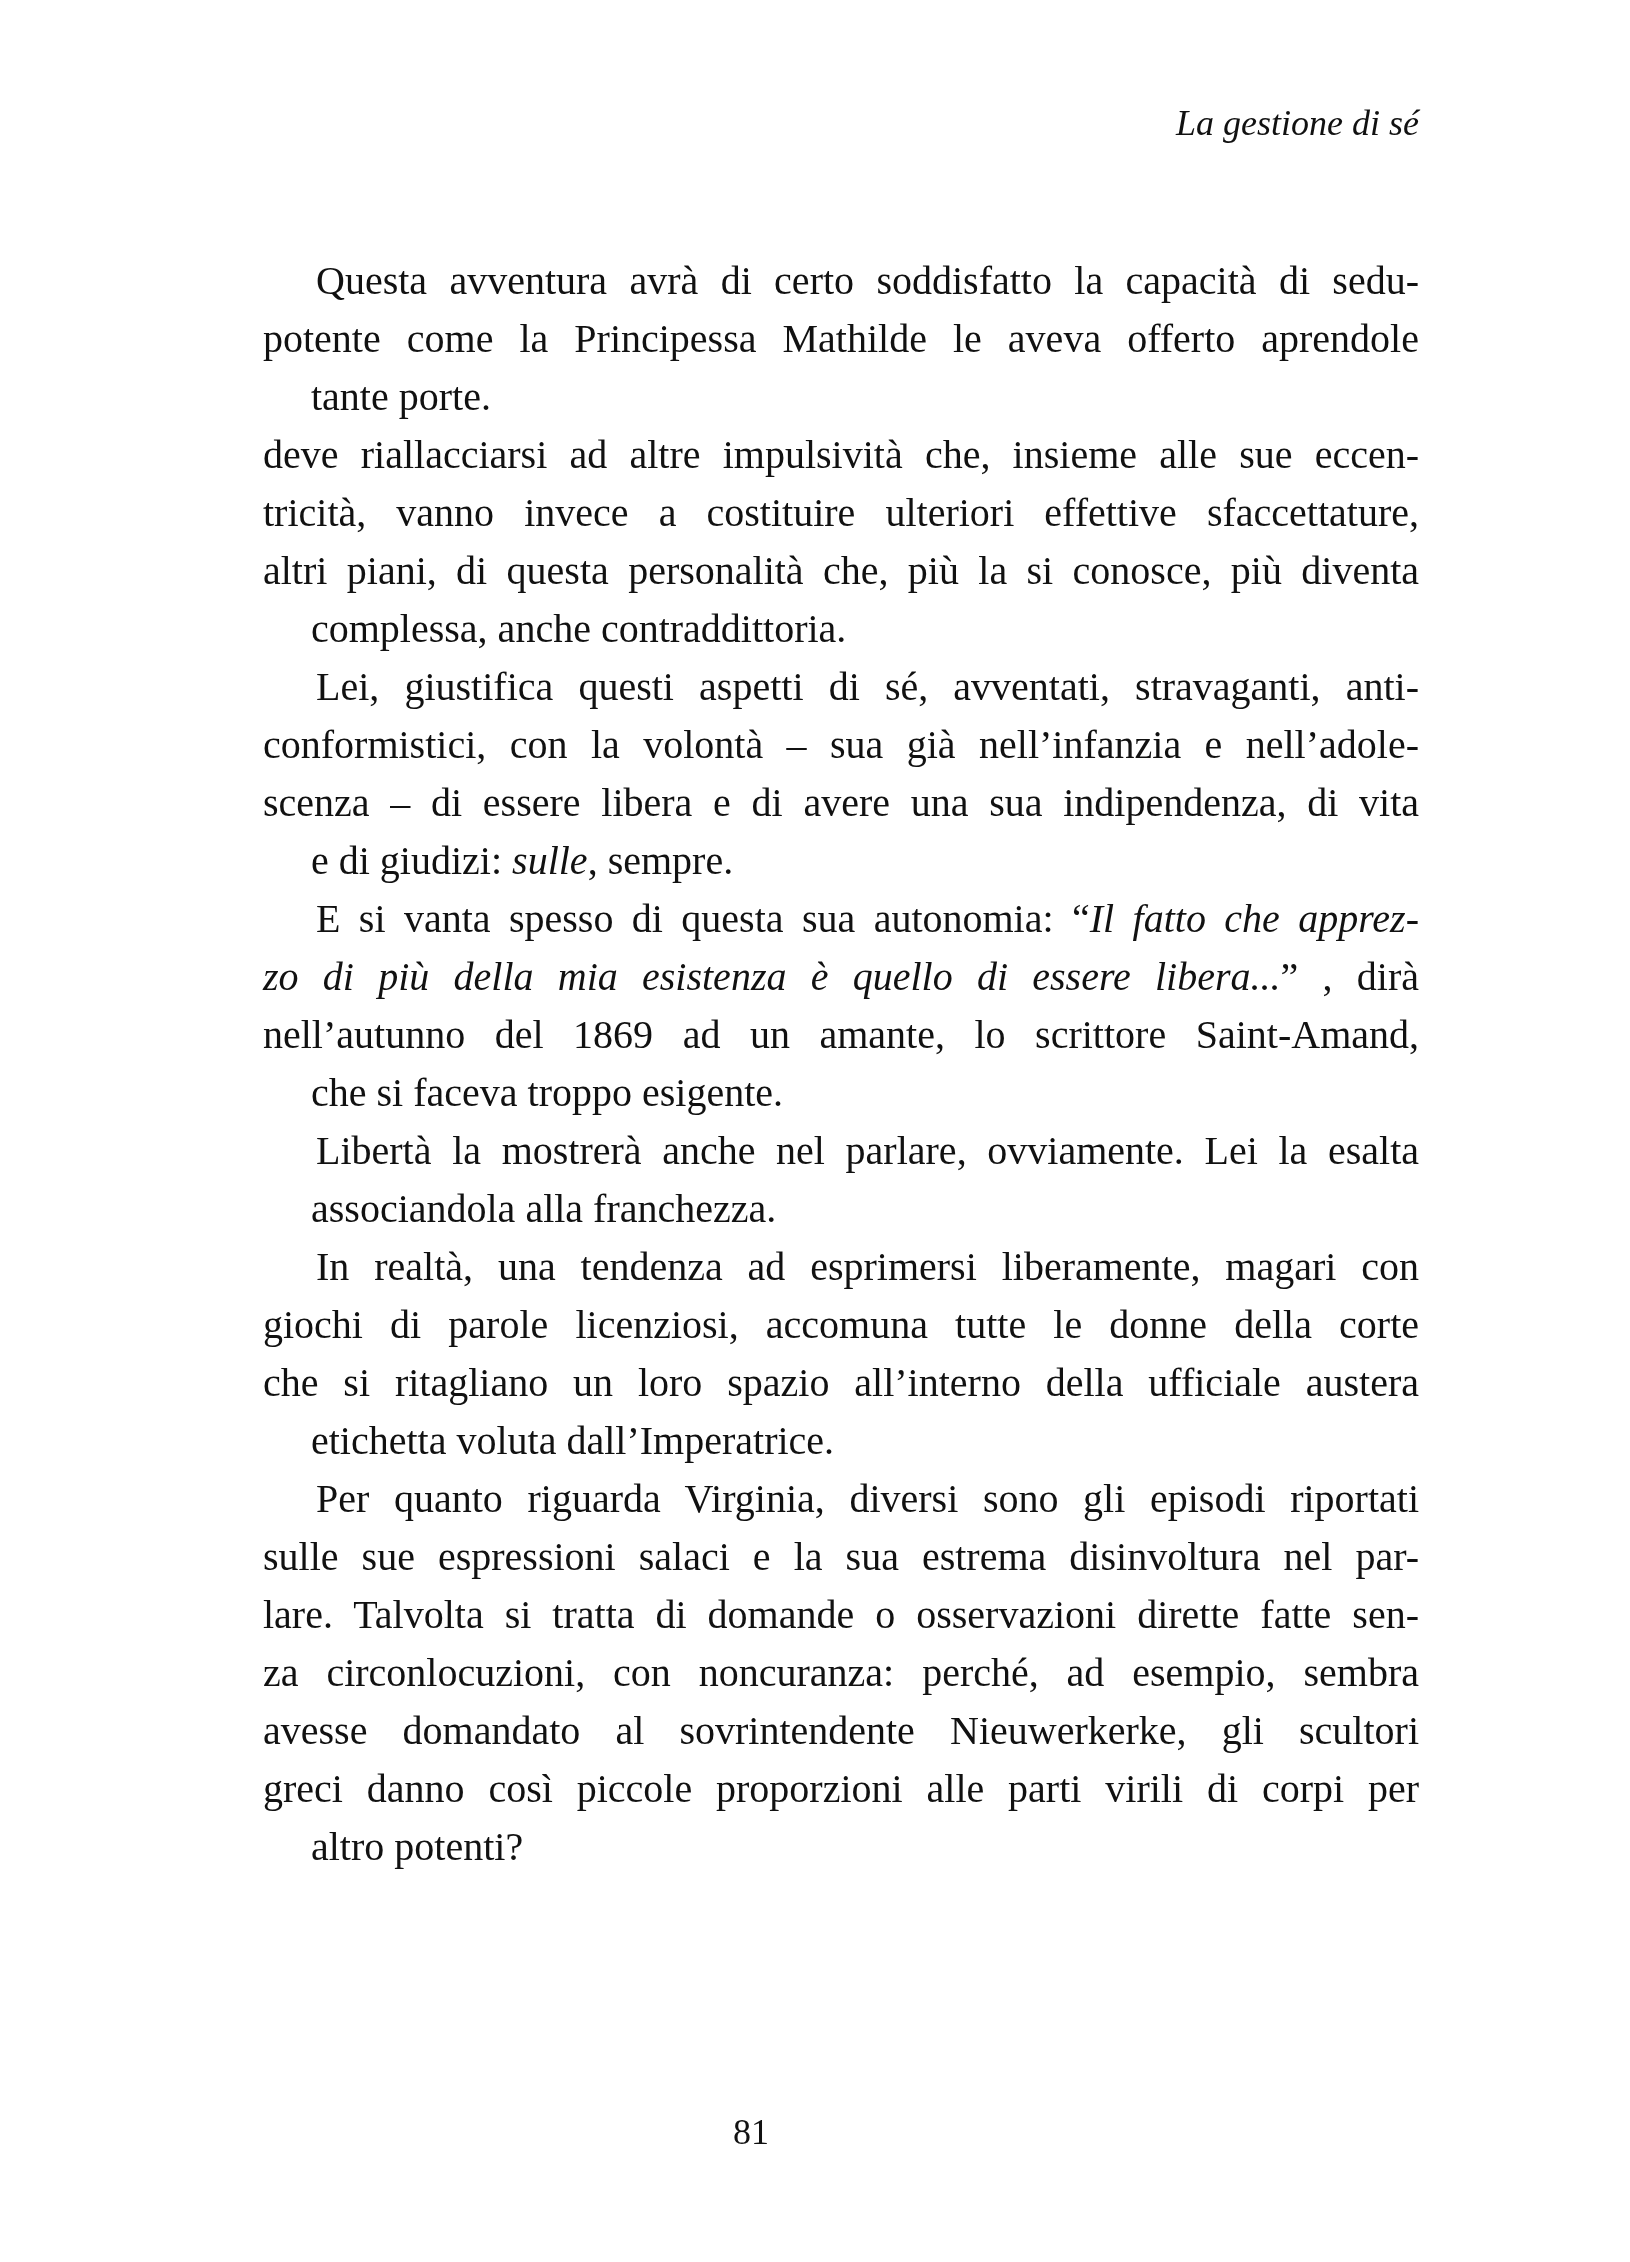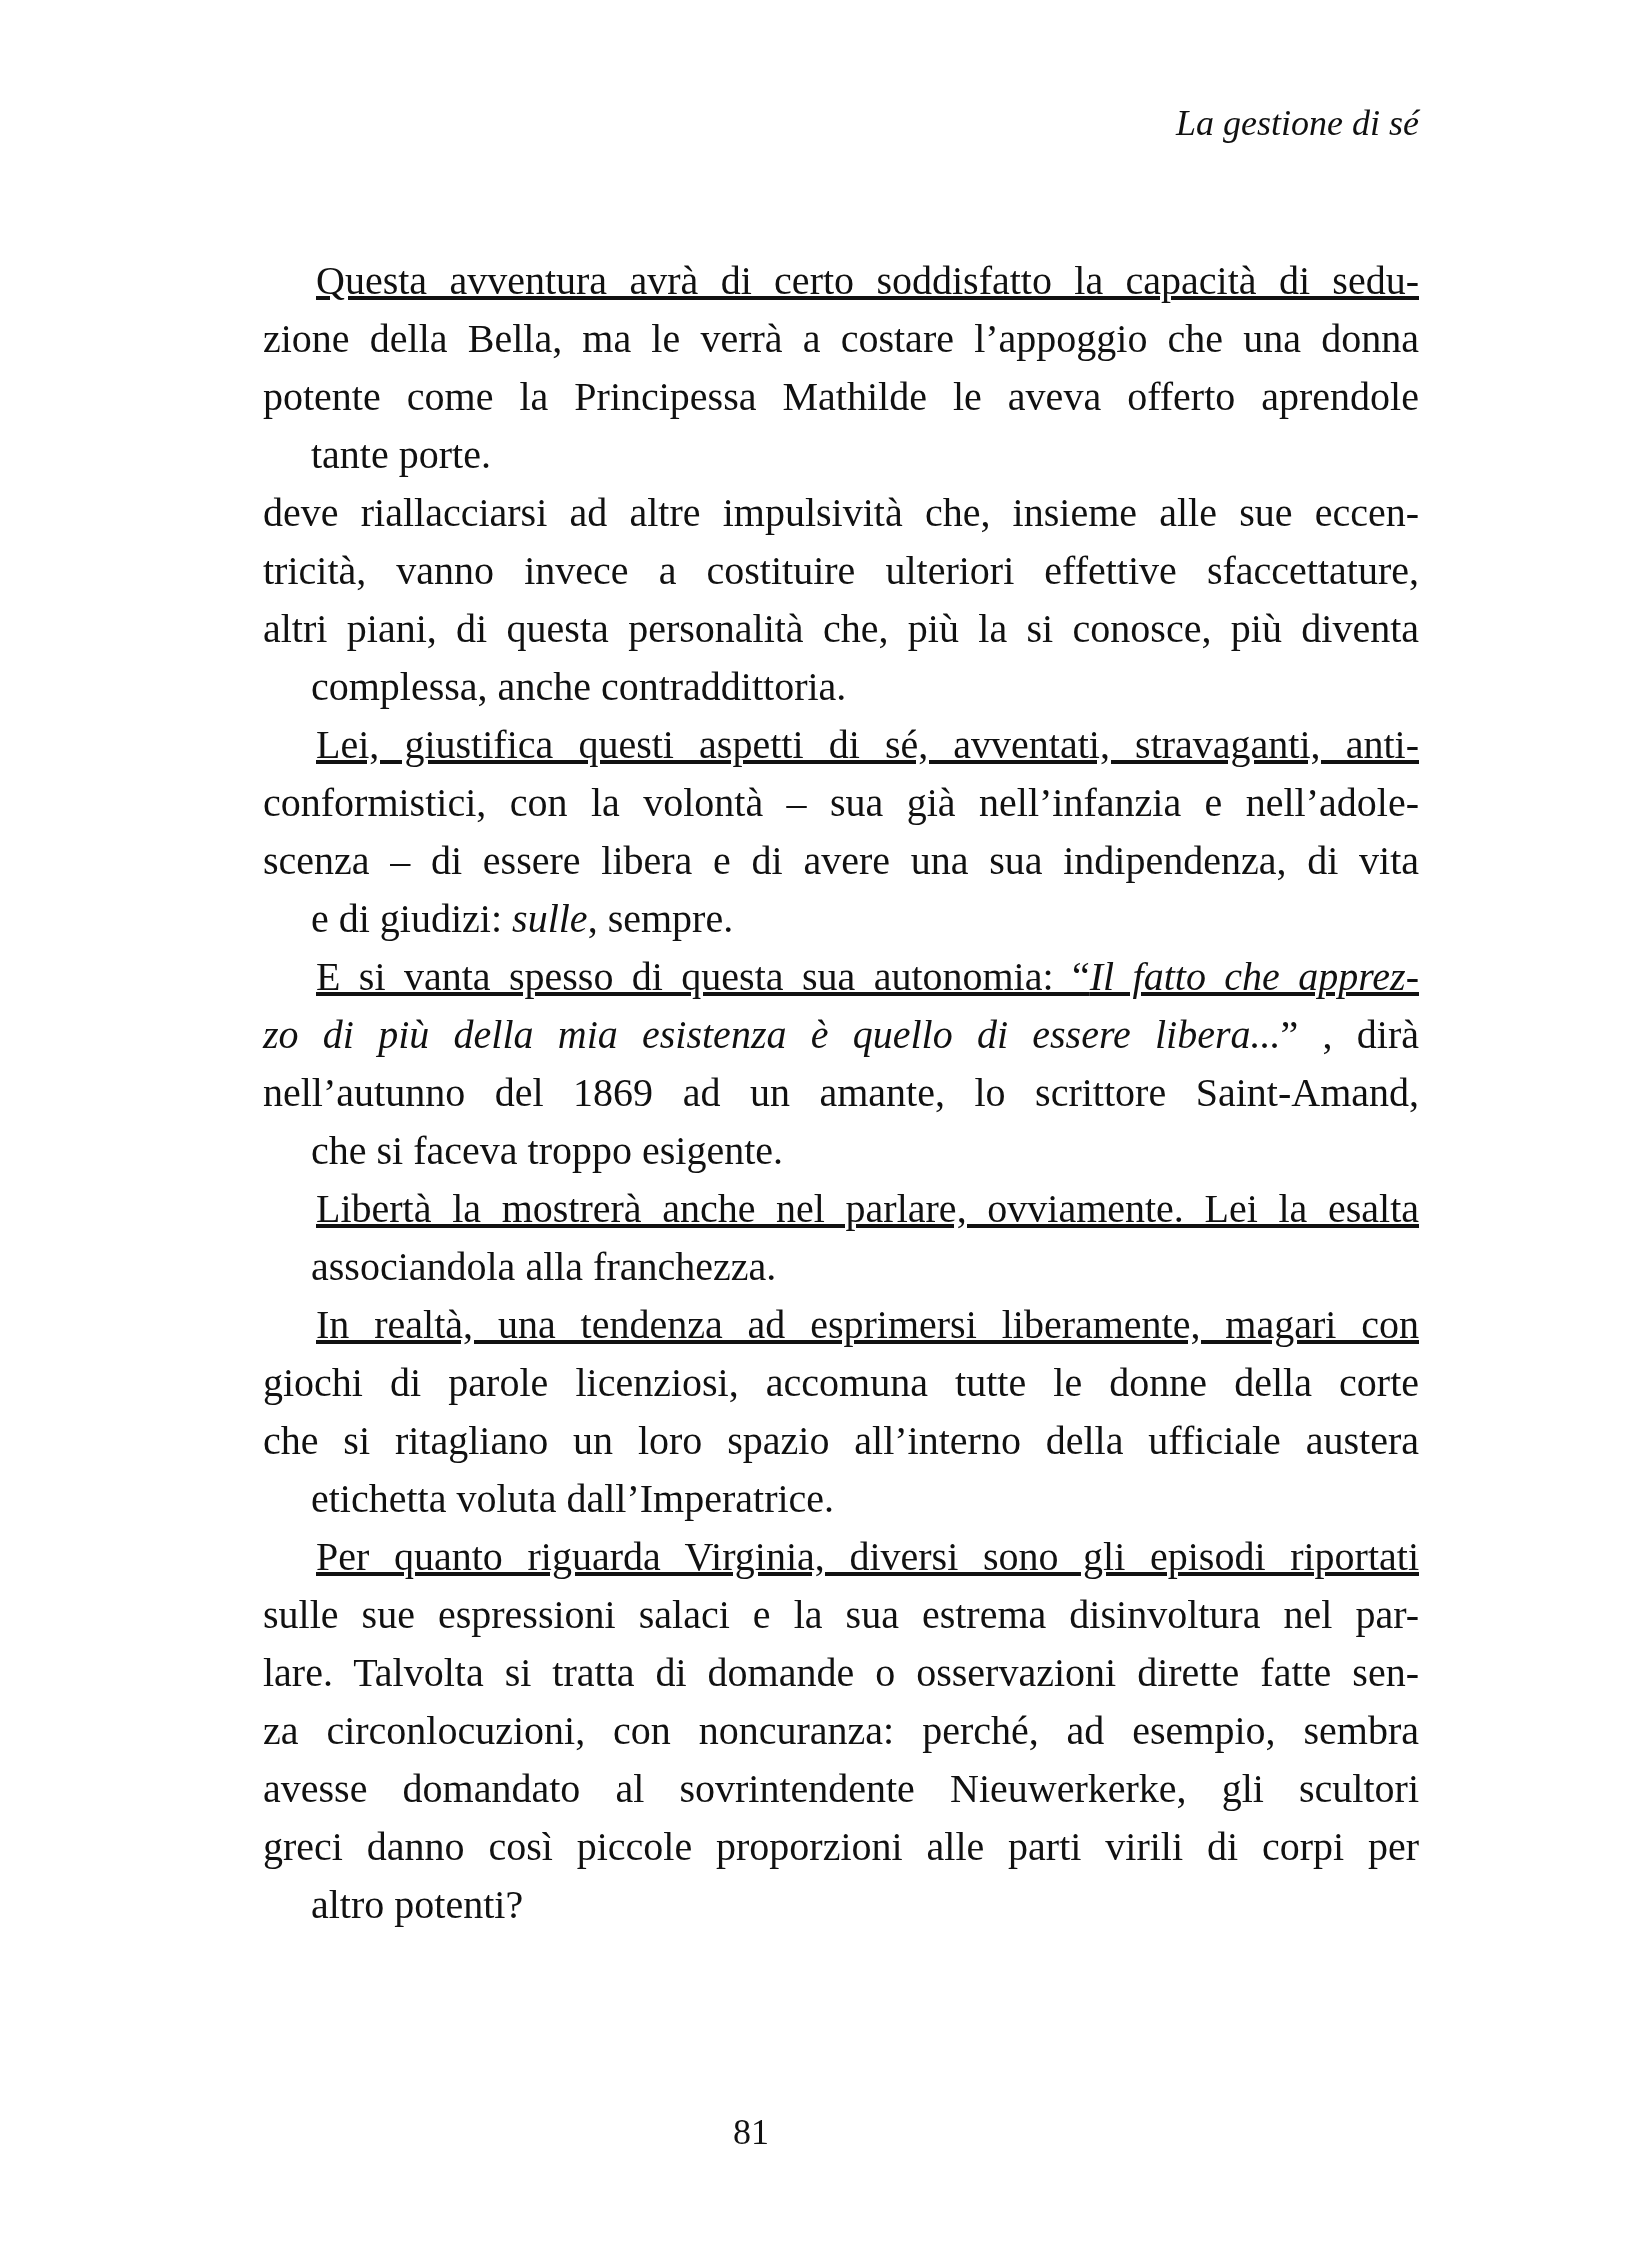--- a/index.html
+++ b/index.html
@@ -4,36 +4,35 @@
 <style>
   html, body { margin: 0; padding: 0; background: #ffffff; }
   body { width: 1631px; height: 2263px; position: relative; overflow: hidden;
          font-family: "Liberation Serif", "DejaVu Serif", serif; color: #111111; }
   .running-head { position: absolute; top: 89px; right: 212px; font-size: 36px;
                   font-style: italic; line-height: 45px; margin-top: 12px; }
   .body-text { position: absolute; left: 263px; top: 252px; width: 1156px;
                font-size: 40px; line-height: 58px; }
   .line { display: block; height: 58px; white-space: nowrap; text-align: justify;
           text-align-last: justify; }
-  .line.indent { padding-left: 53px; text-decoration: underline; }
+  .line.indent { padding-left: 53px; }
   .line.last { text-align-last: left; margin-left: 48px; }
   .page-number { position: absolute; top: 2110px; left: 0; width: 1502px; text-align: center;
                  font-size: 36px; line-height: 45px; }
   .it { font-style: italic; }
 </style>
 </head>
 <body>
 
 <div class="running-head">La gestione di sé</div>
 
 <div class="body-text">
 
   <div>
     <span class="line indent">Questa avventura avrà di certo soddisfatto la capacità di sedu-</span>
-    <span class="line">zione della Bella, ma le verrà a costare l’appoggio che una donna</span>
     <span class="line">potente come la Principessa Mathilde le aveva offerto aprendole</span>
     <span class="line last">tante porte.</span>
   </div>
 
   <div>
     <span class="line">deve riallacciarsi ad altre impulsività che, insieme alle sue eccen-</span>
     <span class="line">tricità, vanno invece a costituire ulteriori effettive sfaccettature,</span>
     <span class="line">altri piani, di questa personalità che, più la si conosce, più diventa</span>
     <span class="line last">complessa, anche contraddittoria.</span>
   </div>

